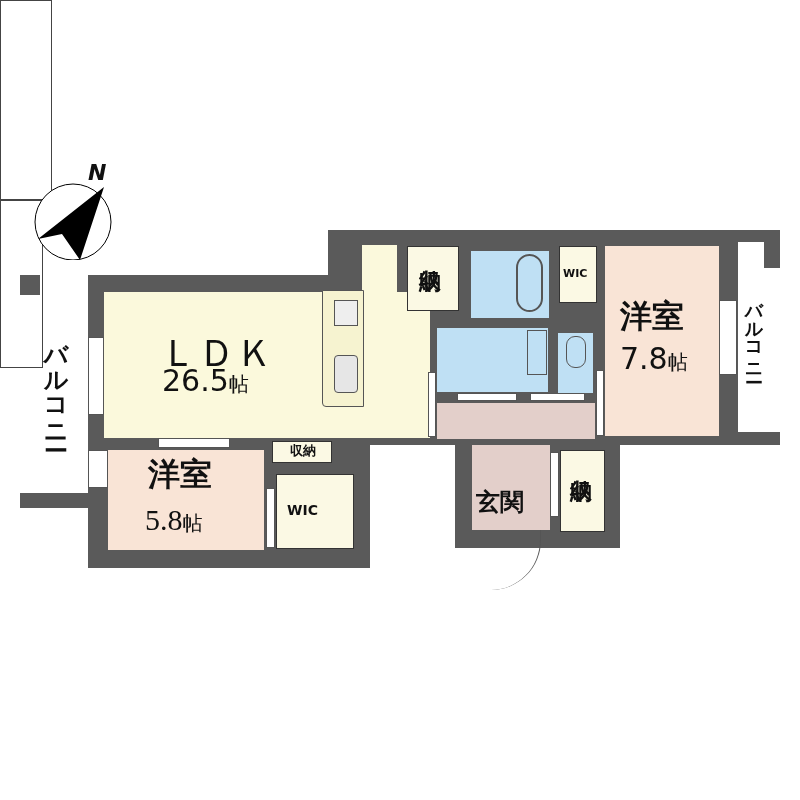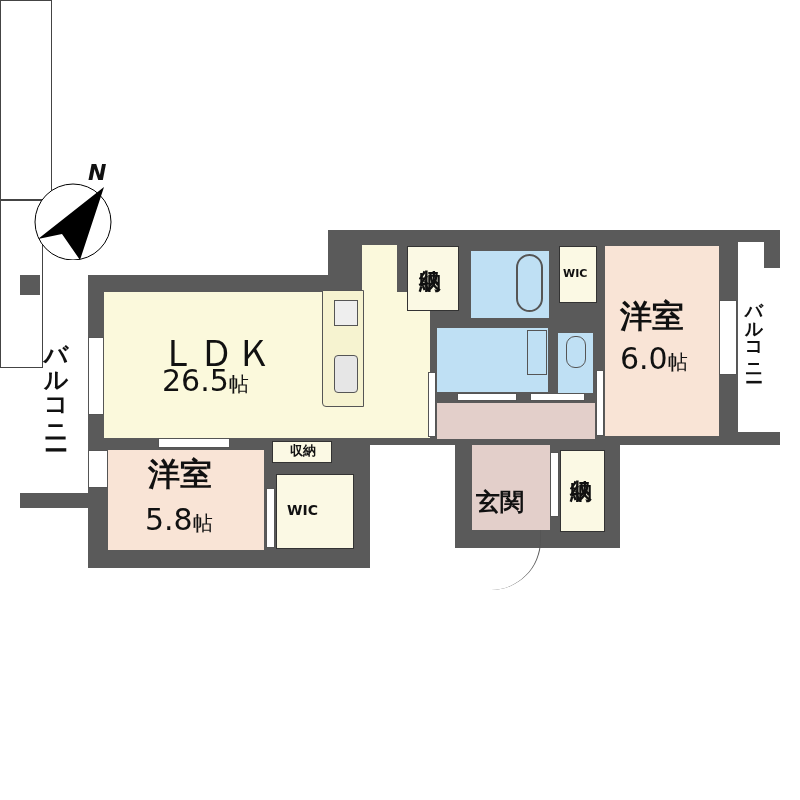--- a/index.html
+++ b/index.html
@@ -64,35 +64,35 @@
 
 <div class="room water" style="left:558px;top:333px;width:35px;height:60px;"></div>
 <div class="abs" style="left:566px;top:336px;width:20px;height:32px;border:1px solid #555;border-radius:9px;box-sizing:border-box;"></div>
 
 <div class="room storage" style="left:559px;top:246px;width:38px;height:57px;"></div>
 <span class="label small" style="left:563px;top:268px;font-size:11px;">WIC</span>
 
 <div class="room western" style="left:605px;top:246px;width:114px;height:190px;"></div>
 <span class="label jp" style="left:620px;top:300px;">洋室</span>
 <div class="label" style="left:620px;top:344px;">
-  <span class="mid">6.0</span><span style="font-size:20px;">帖</span>
+  <span class="mid">7.8</span><span style="font-size:20px;">帖</span>
 </div>
 
 <div class="room hall" style="left:437px;top:403px;width:158px;height:36px;"></div>
 
 <div class="room hall" style="left:472px;top:445px;width:78px;height:85px;"></div>
 <span class="label jp" style="left:476px;top:490px;font-size:24px;">玄関</span>
 <div class="abs" style="left:491px;top:530px;width:50px;height:60px;border-right:1px solid #555;border-bottom-right-radius:50px;box-sizing:border-box;"></div>
 
 <div class="room storage" style="left:560px;top:450px;width:45px;height:82px;"></div>
 <span class="label vert" style="left:570px;top:462px;font-size:22px;">収納</span>
 
 <div class="room western" style="left:108px;top:450px;width:156px;height:100px;"></div>
 <span class="label jp" style="left:148px;top:458px;">洋室</span>
-<div class="label" style="left:145px;top:505px;">
+<div class="label" style="left:145px;top:505px;font-family:Liberation Serif, serif;">
   <span class="mid">5.8</span><span style="font-size:20px;">帖</span>
 </div>
 
 <div class="room storage" style="left:272px;top:441px;width:60px;height:22px;"></div>
 <span class="label small" style="left:290px;top:444px;font-size:13px;">収納</span>
 
 <div class="room storage" style="left:276px;top:474px;width:78px;height:75px;"></div>
 <span class="label small" style="left:287px;top:503px;">WIC</span>
 
 <div class="balcony" style="left:36px;top:294px;width:52px;height:200px;"></div>

